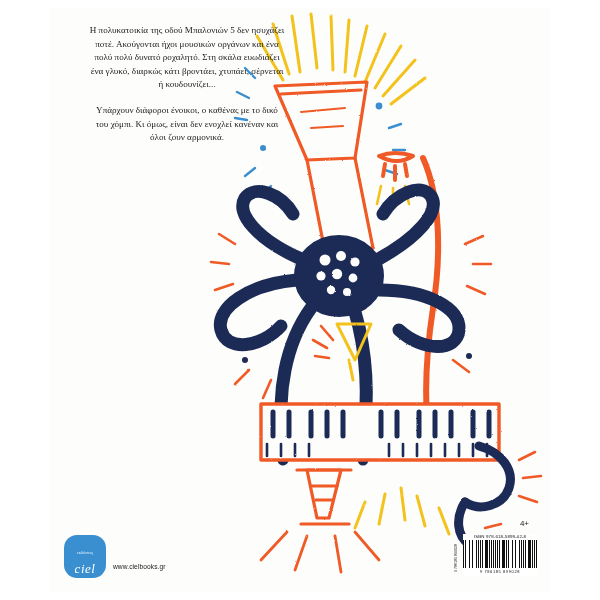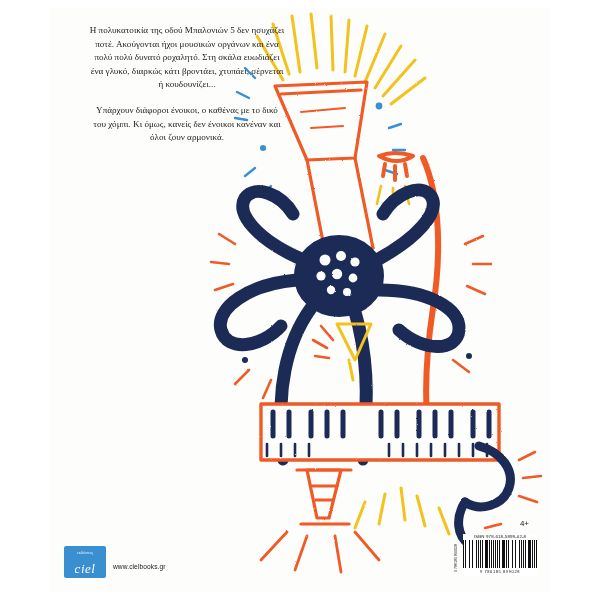--- a/index.html
+++ b/index.html
@@ -46,23 +46,23 @@
   .text-block p {
     margin: 0 0 12px 0;
   }
 
   
   .logo-box {
     position: absolute;
     left: 15px;
     bottom: 14px;
     width: 42px;
-    height: 32px;
+    height: 43px;
     background: #3a8fd0;
-    border-radius: 2px;
+    border-radius: 13px;
     color: #ffffff;
     display: flex;
     flex-direction: column;
     align-items: center;
     justify-content: flex-end;
     padding-bottom: 3px;
     box-sizing: border-box;
   }
   .logo-box .logo-top {
     font-size: 4.2px;
@@ -350,21 +350,21 @@
           <circle cx="196" cy="352" r="3"></circle>
           <circle cx="420" cy="348" r="3"></circle>
           <circle cx="410" cy="330" r="3"></circle>
           <circle cx="412" cy="312" r="3"></circle>
         </g>
       </g>
     </svg>
 
     <div class="text-block">
       <p>Η πολυκατοικία της οδού Μπαλονιών 5 δεν ησυχάζει ποτέ. Ακούγονται ήχοι μουσικών οργάνων και ένα πολύ πολύ δυνατό ροχαλητό. Στη σκάλα ευωδιάζει ένα γλυκό, διαρκώς κάτι βροντάει, χτυπάει, σέρνεται ή κουδουνίζει...</p>
-      <p>Υπάρχουν διάφοροι ένοικοι, ο καθένας με το δικό του χόμπι. Κι όμως, κανείς δεν ένοικοι κανέναν και όλοι ζουν αρμονικά.</p>
+      <p>Υπάρχουν διάφοροι ένοικοι, ο καθένας με το δικό του χόμπι. Κι όμως, είναι δεν ενοχλεί κανέναν και όλοι ζουν αρμονικά.</p>
     </div>
 
     <div class="logo-box">
       <div class="logo-top">εκδόσεις</div>
       <div class="logo-word">ciel</div>
     </div>
     <div class="site-url">www.cielbooks.gr</div>
 
     <div class="age-mark">4+</div>
 

